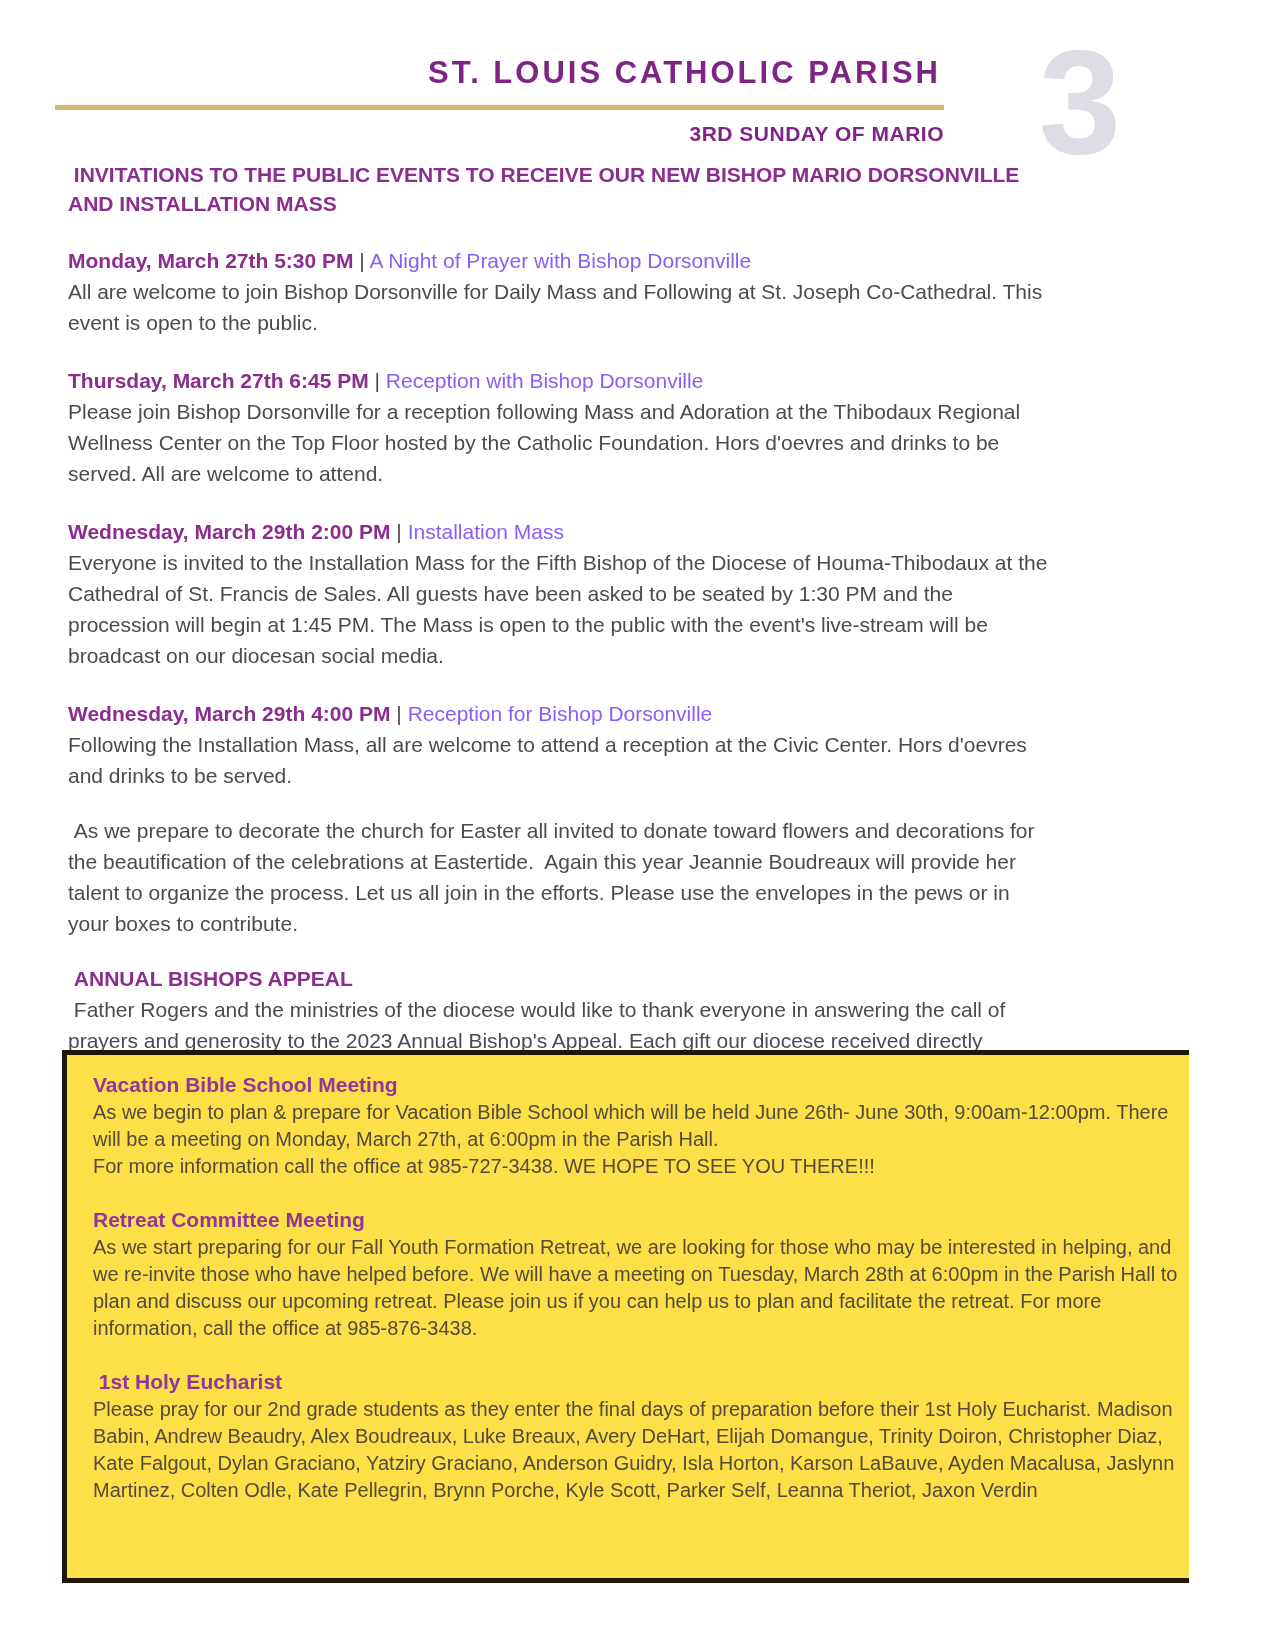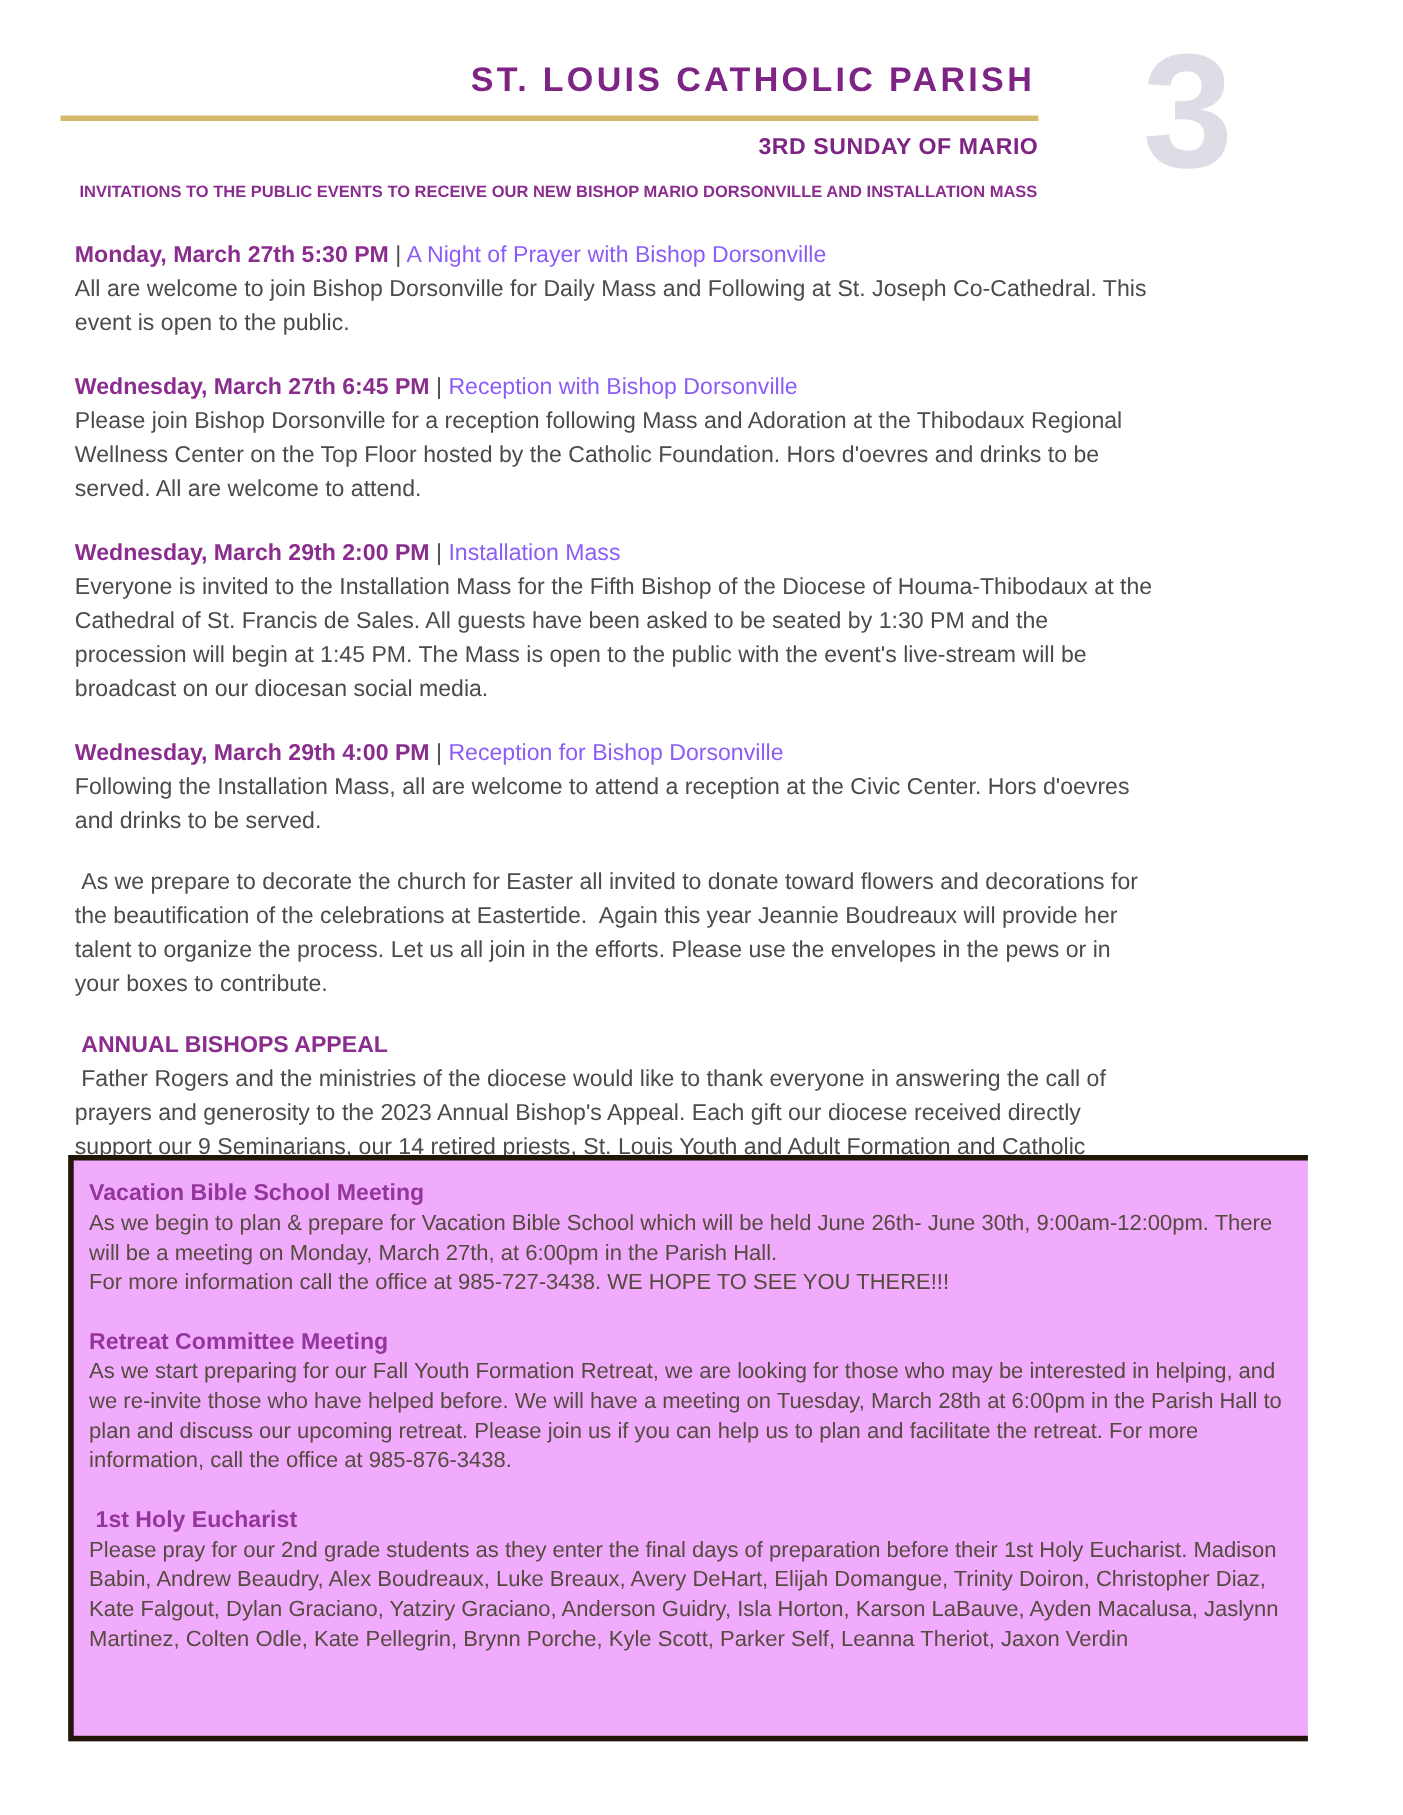--- a/index.html
+++ b/index.html
@@ -45,21 +45,21 @@
     right: 68px;
     font-size: 148px;
     line-height: 1;
     font-weight: bold;
     color: #dcdde5;
   }
   
   .content { padding: 0 138px 0 68px; }
   .invitations-heading {
     margin-top: 14px;
-    font-size: 15px;
+    font-size: 21px;
     font-weight: bold;
     line-height: 29px;
     color: #8b2d8f;
     white-space: pre-wrap;
   }
   .event { margin-top: 27px; }
   .event-headline { font-size: 21px; line-height: 31px; white-space: nowrap; }
   .event-date { font-weight: bold; color: #8b2d8f; }
   .event-sep { color: #4c4b4b; font-weight: normal; }
   .event-title { color: #8b5cf6; }
@@ -78,23 +78,23 @@
     white-space: pre-wrap;
   }
   .standalone-para { margin-top: 30px; }
   
   .announce-box {
     position: absolute;
     left: 62px;
     top: 1050px;
     width: 1145px;
     height: 533px;
-    background: #f0abfc;
+    background: #fde047;
     border: 5px solid #221609;
-    padding: 15px 14px 12px 14px;
+    padding: 15px 14px 12px 26px;
     overflow: hidden;
   }
   .box-item { margin-top: 25px; }
   .box-item:first-child { margin-top: 0; }
   .box-heading {
     font-size: 21px;
     font-weight: bold;
     line-height: 29px;
     color: #93359b;
     white-space: pre-wrap;
@@ -121,21 +121,21 @@
   <div class="content">
 
     <div class="invitations-heading"> INVITATIONS TO THE PUBLIC EVENTS TO RECEIVE OUR NEW BISHOP MARIO DORSONVILLE AND INSTALLATION MASS</div>
 
     <div class="event">
       <div class="event-headline"><span class="event-date">Monday, March 27th 5:30 PM</span><span class="event-sep"> | </span><span class="event-title">A Night of Prayer with Bishop Dorsonville</span></div>
       <div class="event-body">All are welcome to join Bishop Dorsonville for Daily Mass and Following at St. Joseph Co-Cathedral. This event is open to the public.</div>
     </div>
 
     <div class="event">
-      <div class="event-headline"><span class="event-date">Wednesday, March 27th 6:45 PM</span><span class="event-sep"> | </span><span class="event-title">Reception with Bishop Dorsonville</span></div>
+      <div class="event-headline"><span class="event-date">Thursday, March 27th 6:45 PM</span><span class="event-sep"> | </span><span class="event-title">Reception with Bishop Dorsonville</span></div>
       <div class="event-body">Please join Bishop Dorsonville for a reception following Mass and Adoration at the Thibodaux Regional Wellness Center on the Top Floor hosted by the Catholic Foundation. Hors d'oevres and drinks to be served. All are welcome to attend.</div>
     </div>
 
     <div class="event">
       <div class="event-headline"><span class="event-date">Wednesday, March 29th 2:00 PM</span><span class="event-sep"> | </span><span class="event-title">Installation Mass</span></div>
       <div class="event-body">Everyone is invited to the Installation Mass for the Fifth Bishop of the Diocese of Houma-Thibodaux at the Cathedral of St. Francis de Sales. All guests have been asked to be seated by 1:30 PM and the procession will begin at 1:45 PM. The Mass is open to the public with the event's live-stream will be broadcast on our diocesan social media.</div>
     </div>
 
     <div class="event">
       <div class="event-headline"><span class="event-date">Wednesday, March 29th 4:00 PM</span><span class="event-sep"> | </span><span class="event-title">Reception for Bishop Dorsonville</span></div>

